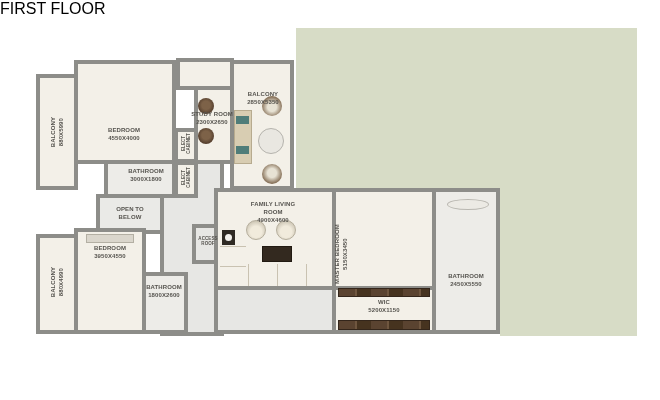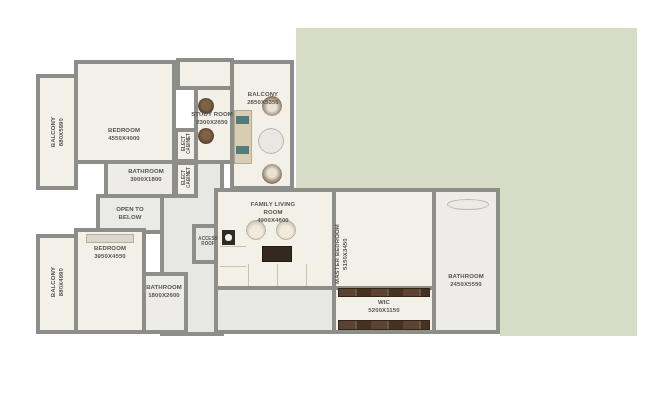--- a/index.html
+++ b/index.html
@@ -240,13 +240,14 @@
   </div>
   <div class="lbl" style="left:354px;top:298px;width:60px;">
     <div class="nm">WIC</div>
     <div class="dim">5200X1150</div>
   </div>
   <div class="lbl" style="left:438px;top:272px;width:56px;">
     <div class="nm">BATHROOM</div>
     <div class="dim">2450X5550</div>
   </div>
 
+  <div id="title">FIRST FLOOR</div>
 </div>
 
 </body></html>

